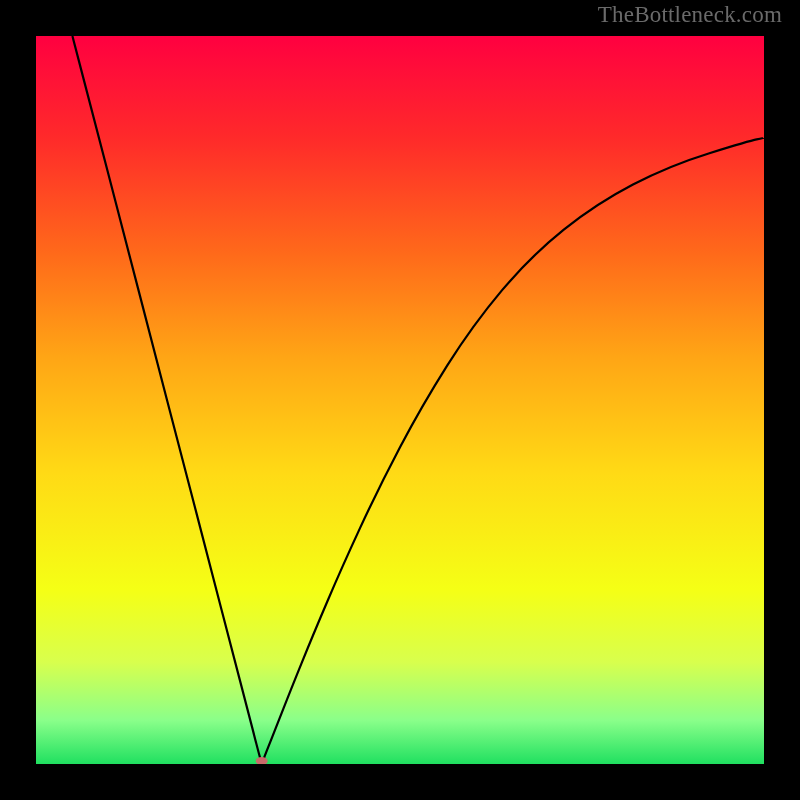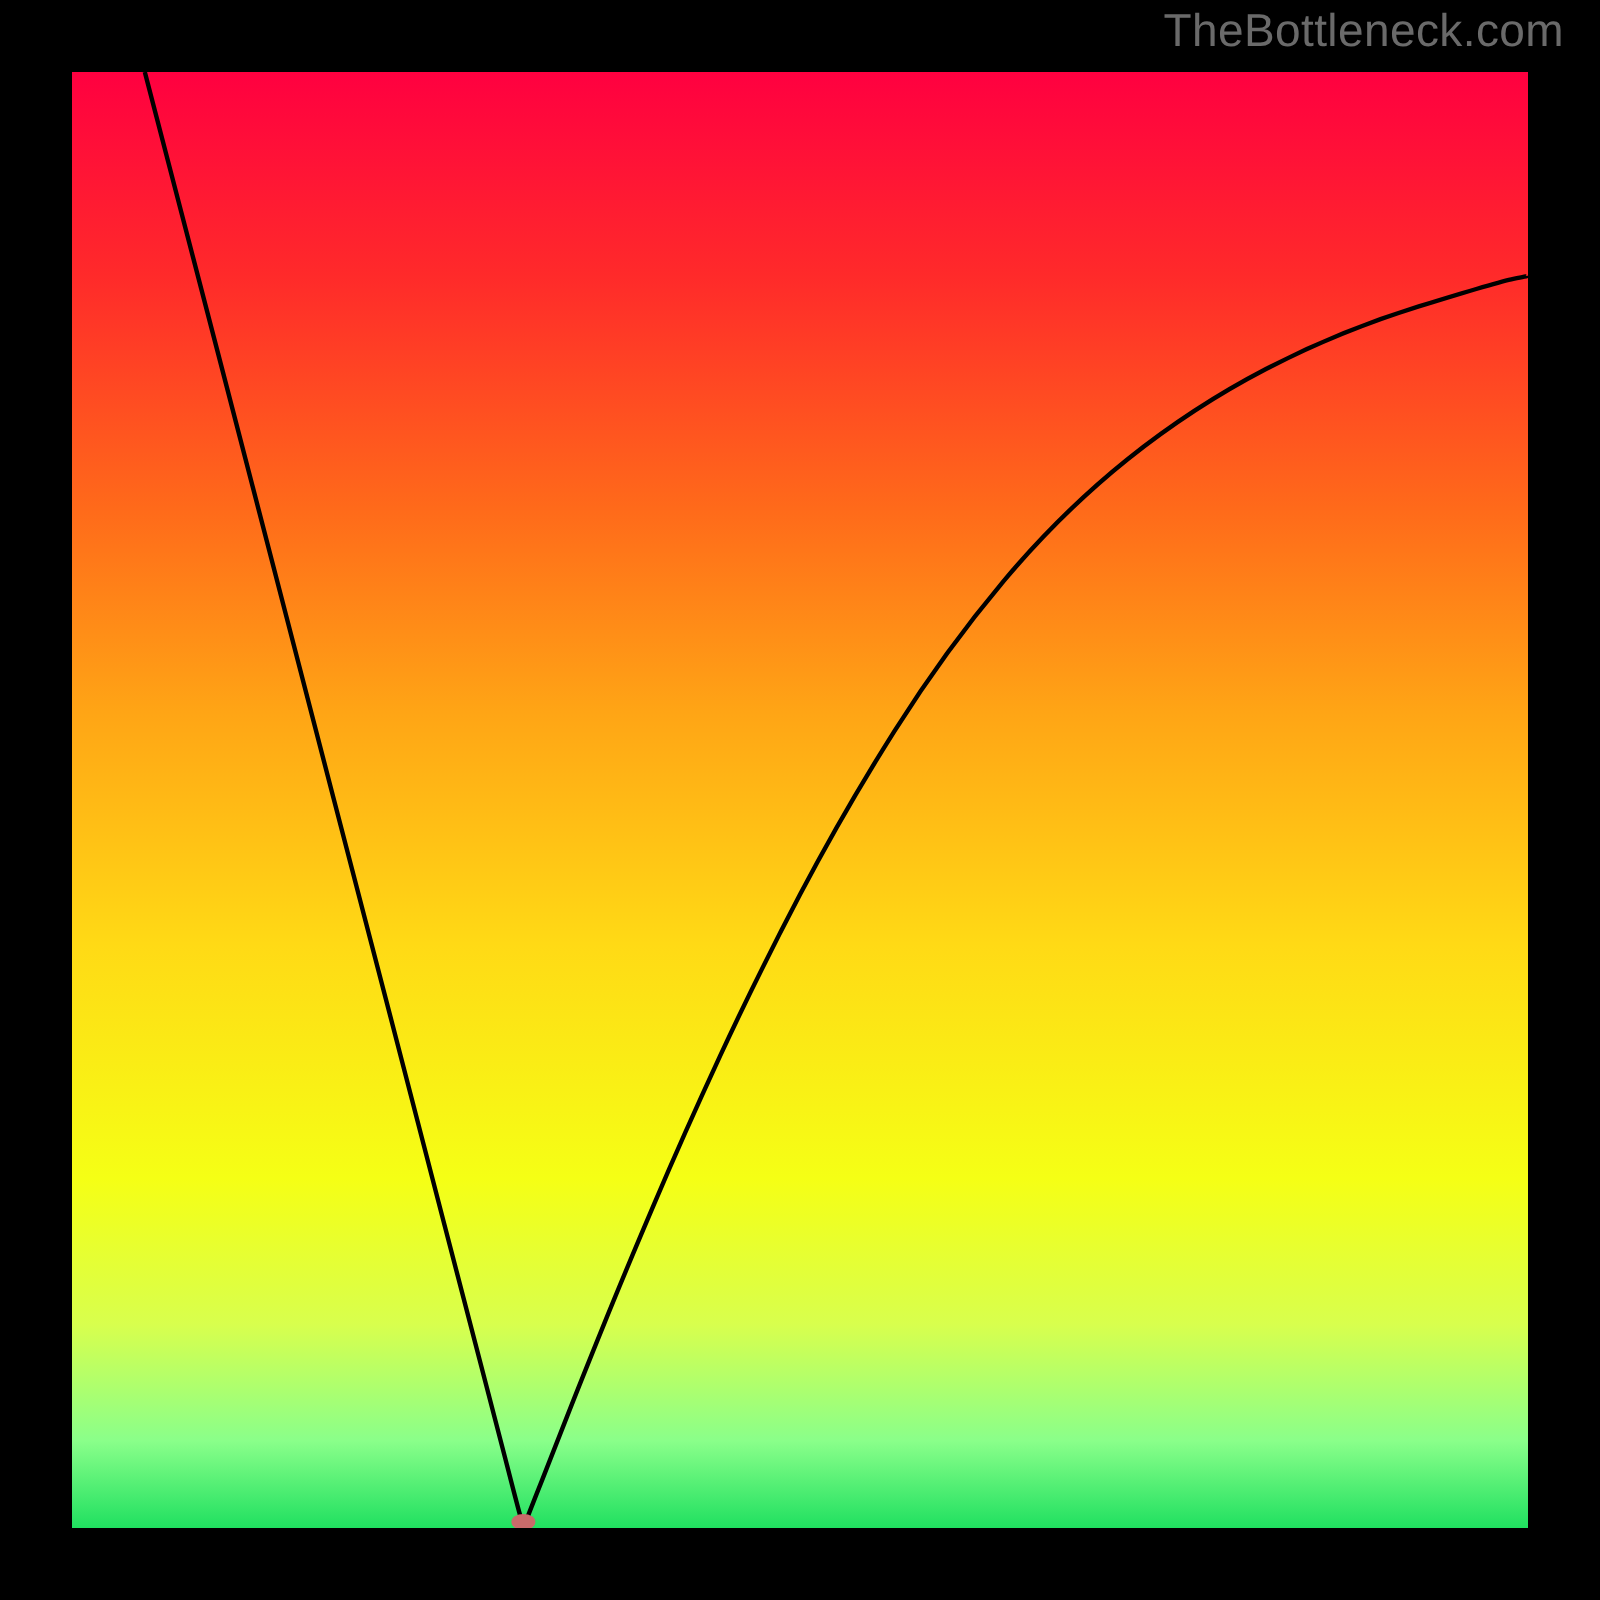--- a/index.html
+++ b/index.html
@@ -34,21 +34,21 @@
       #8aff8a 94%,
       #20e060 100%
     );
   }
   .watermark {
     position: absolute;
     top: 2px;
     right: 18px;
     color: #6a6a6a;
     font-size: 23px;
-    font-family: Liberation Sans, sans-serif;
+    font-family: Liberation Serif, serif;
     letter-spacing: 0.2px;
   }
   svg.curve {
     position: absolute;
     left: 0;
     top: 0;
     width: 728px;
     height: 728px;
   }
   

